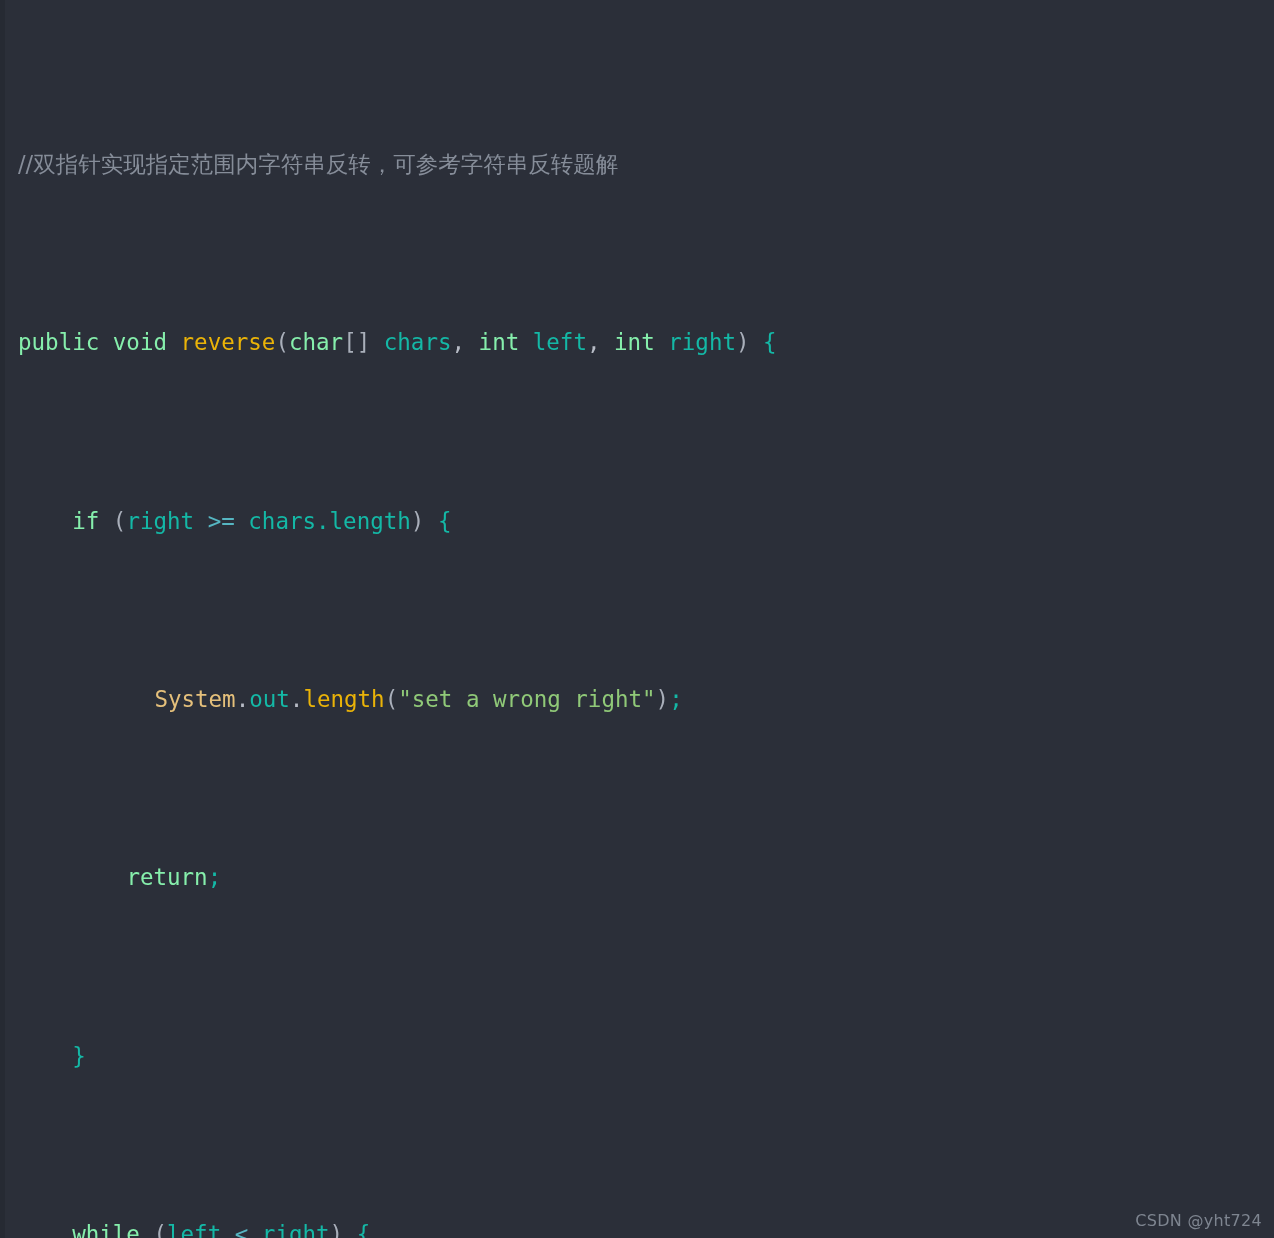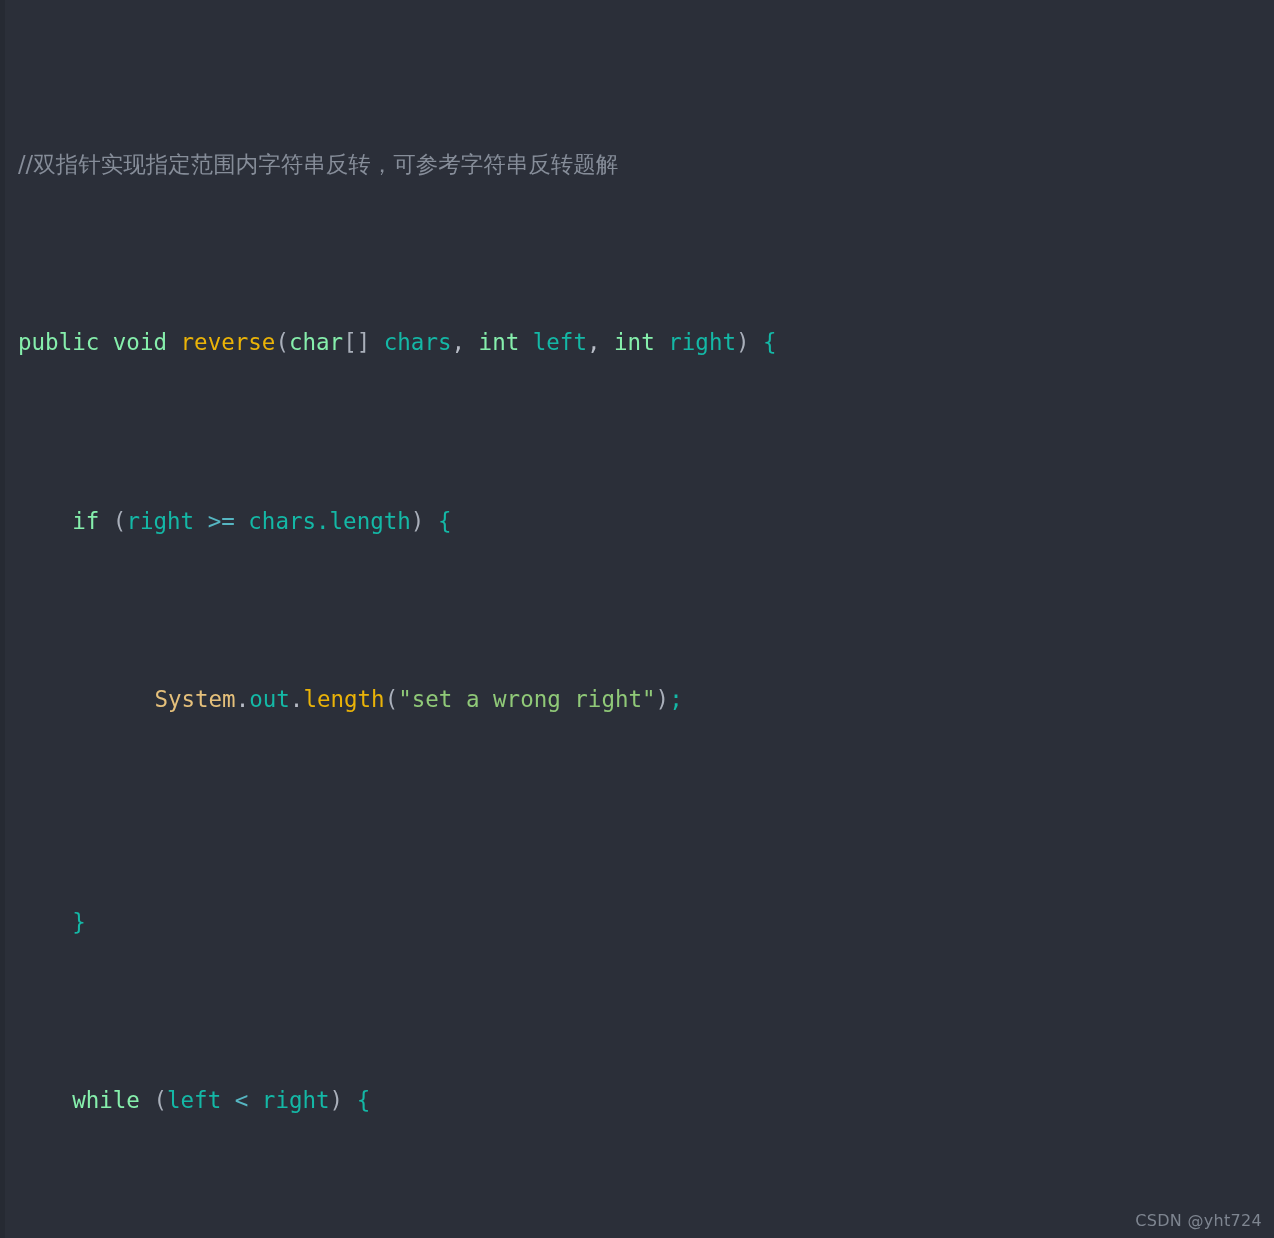--- a/index.html
+++ b/index.html
@@ -73,20 +73,21 @@
   <div id="code-block">
 
     <div class="code-line"><span class="t-comment cjk">//双指针实现指定范围内字符串反转，可参考字符串反转题解</span></div>
 
     <div class="code-line"><span class="t-keyword">public</span><span class="t-plain"> </span><span class="t-keyword">void</span><span class="t-plain"> </span><span class="t-method">reverse</span><span class="t-bracket">(</span><span class="t-keyword">char</span><span class="t-bracket">[]</span><span class="t-plain"> chars</span><span class="t-punct">,</span><span class="t-plain"> </span><span class="t-keyword">int</span><span class="t-plain"> left</span><span class="t-punct">,</span><span class="t-plain"> </span><span class="t-keyword">int</span><span class="t-plain"> right</span><span class="t-bracket">)</span><span class="t-plain"> {</span></div>
 
     <div class="code-line"><span class="t-plain">    </span><span class="t-keyword">if</span><span class="t-plain"> </span><span class="t-bracket">(</span><span class="t-plain">right </span><span class="t-operator">&gt;=</span><span class="t-plain"> chars.length</span><span class="t-bracket">)</span><span class="t-plain"> {</span></div>
 
     <div class="code-line"><span class="t-plain">        </span><span class="t-class">System</span><span class="t-punct">.</span><span class="t-plain">out</span><span class="t-punct">.</span><span class="t-method">length</span><span class="t-bracket">(</span><span class="t-string">"set a wrong right"</span><span class="t-bracket">)</span><span class="t-plain">;</span></div>
 
+    <div class="code-line"><span class="t-plain">        </span><span class="t-keyword">return</span><span class="t-plain">;</span></div>
 
     <div class="code-line"><span class="t-plain">    </span><span class="t-plain">}</span></div>
 
     <div class="code-line"><span class="t-plain">    </span><span class="t-keyword">while</span><span class="t-plain"> </span><span class="t-bracket">(</span><span class="t-plain">left </span><span class="t-operator">&lt;</span><span class="t-plain"> right</span><span class="t-bracket">)</span><span class="t-plain"> {</span></div>
 
     
 
     
 
     

